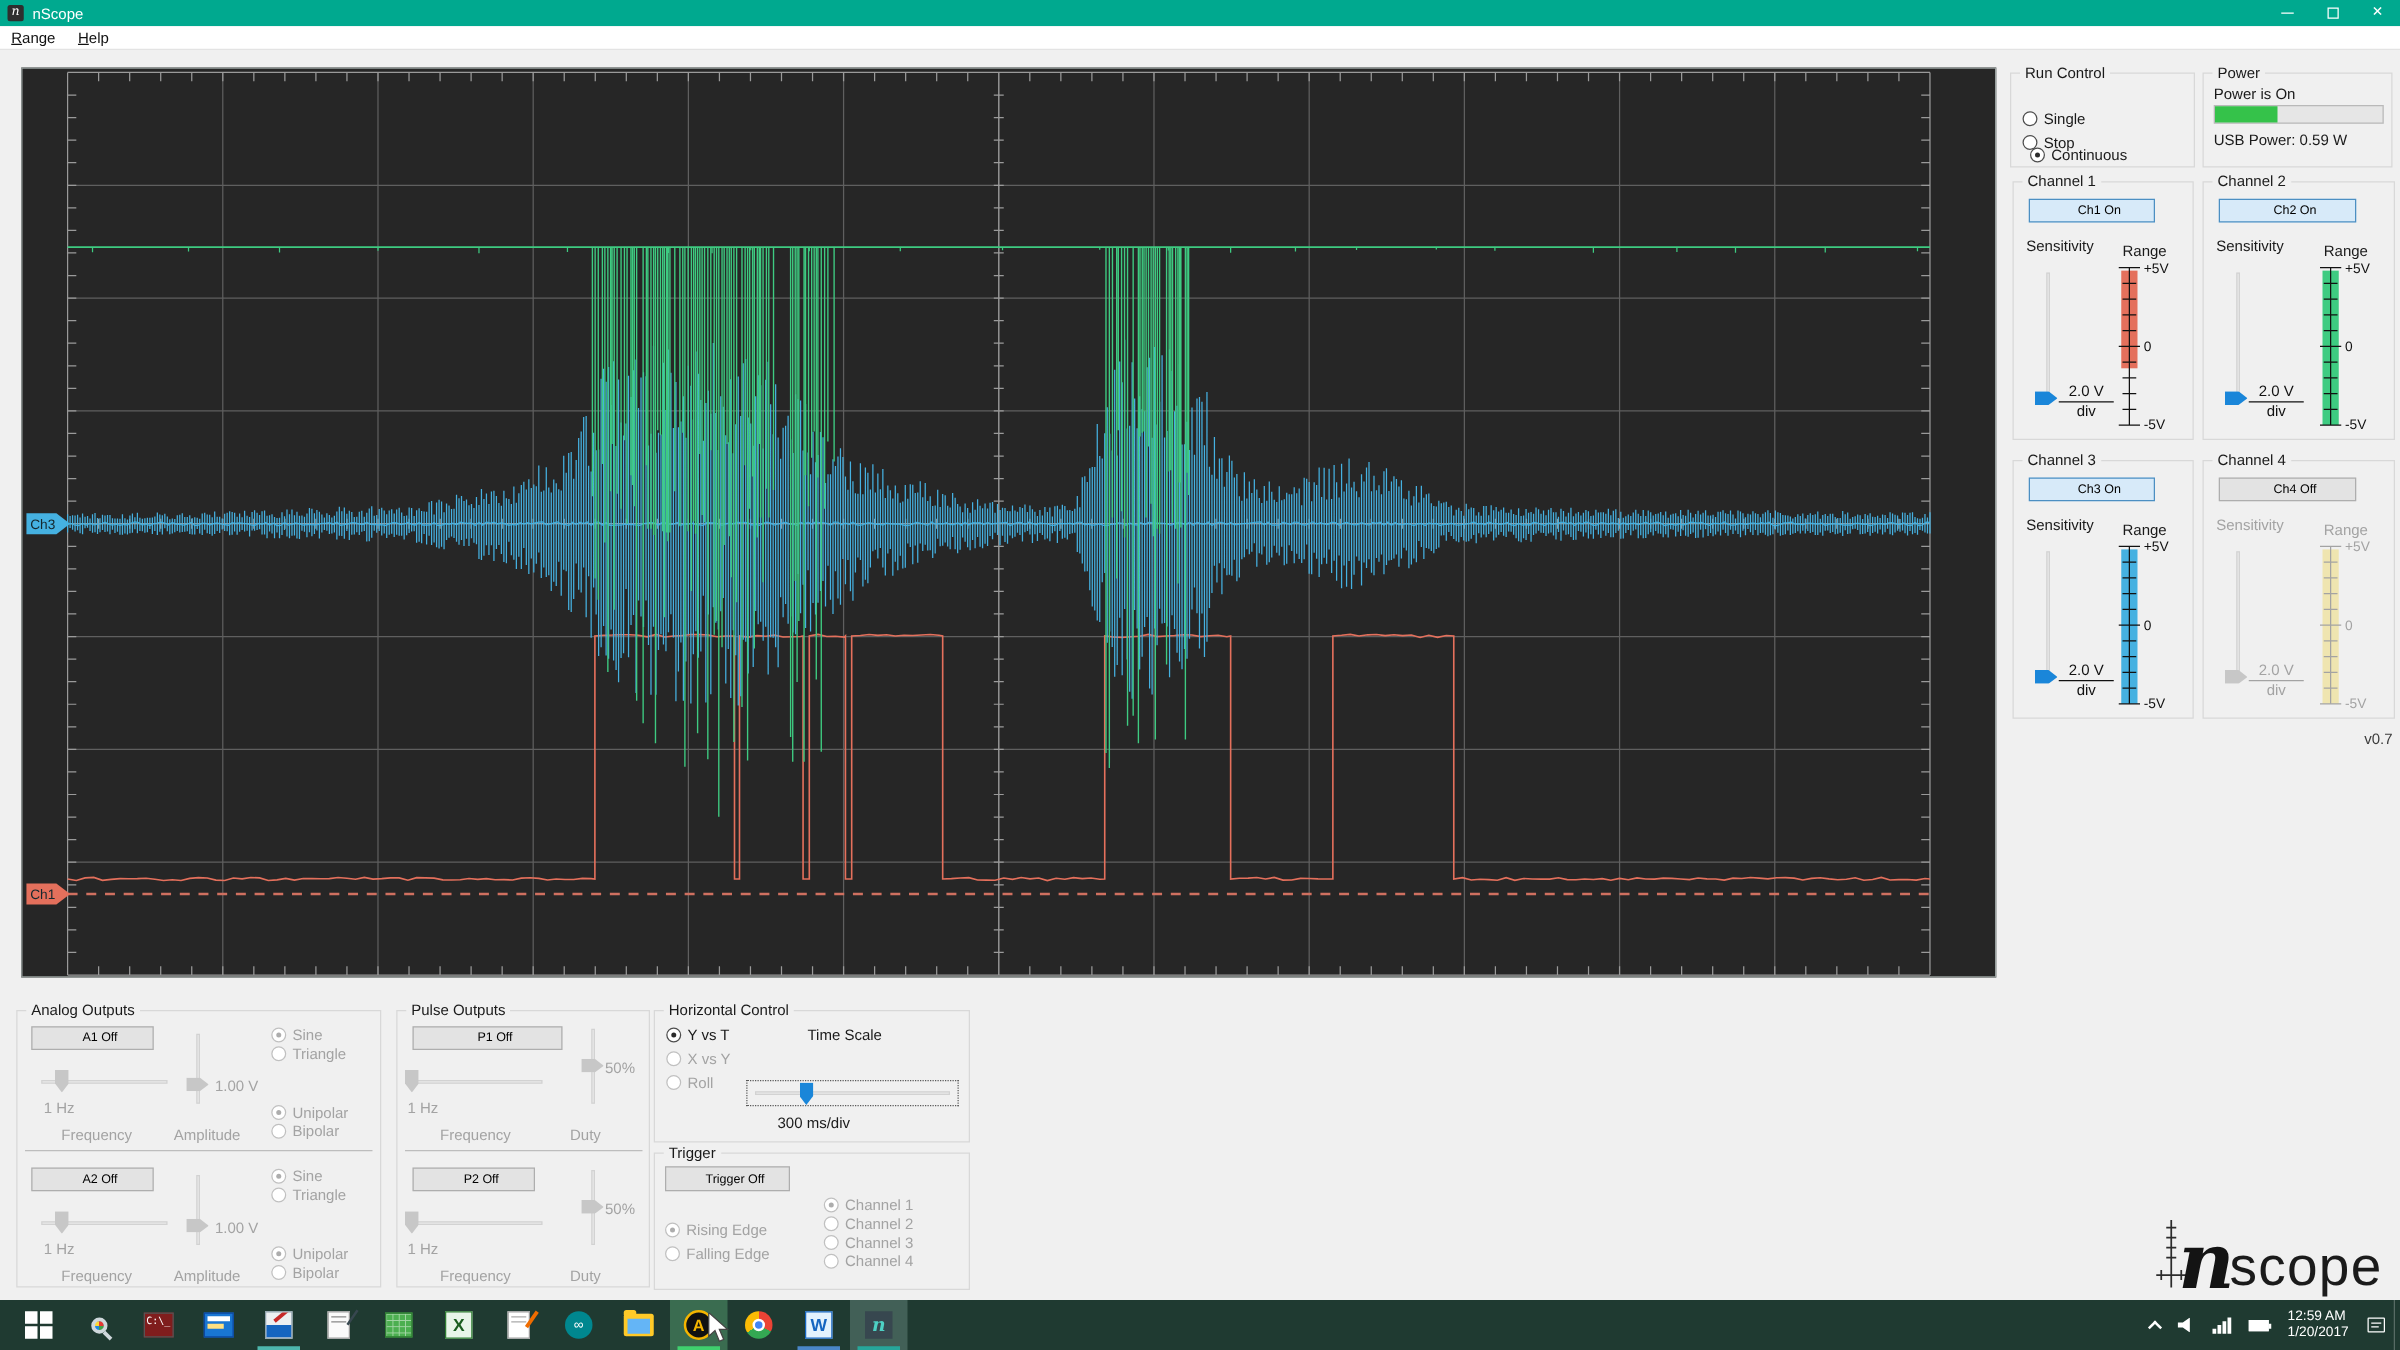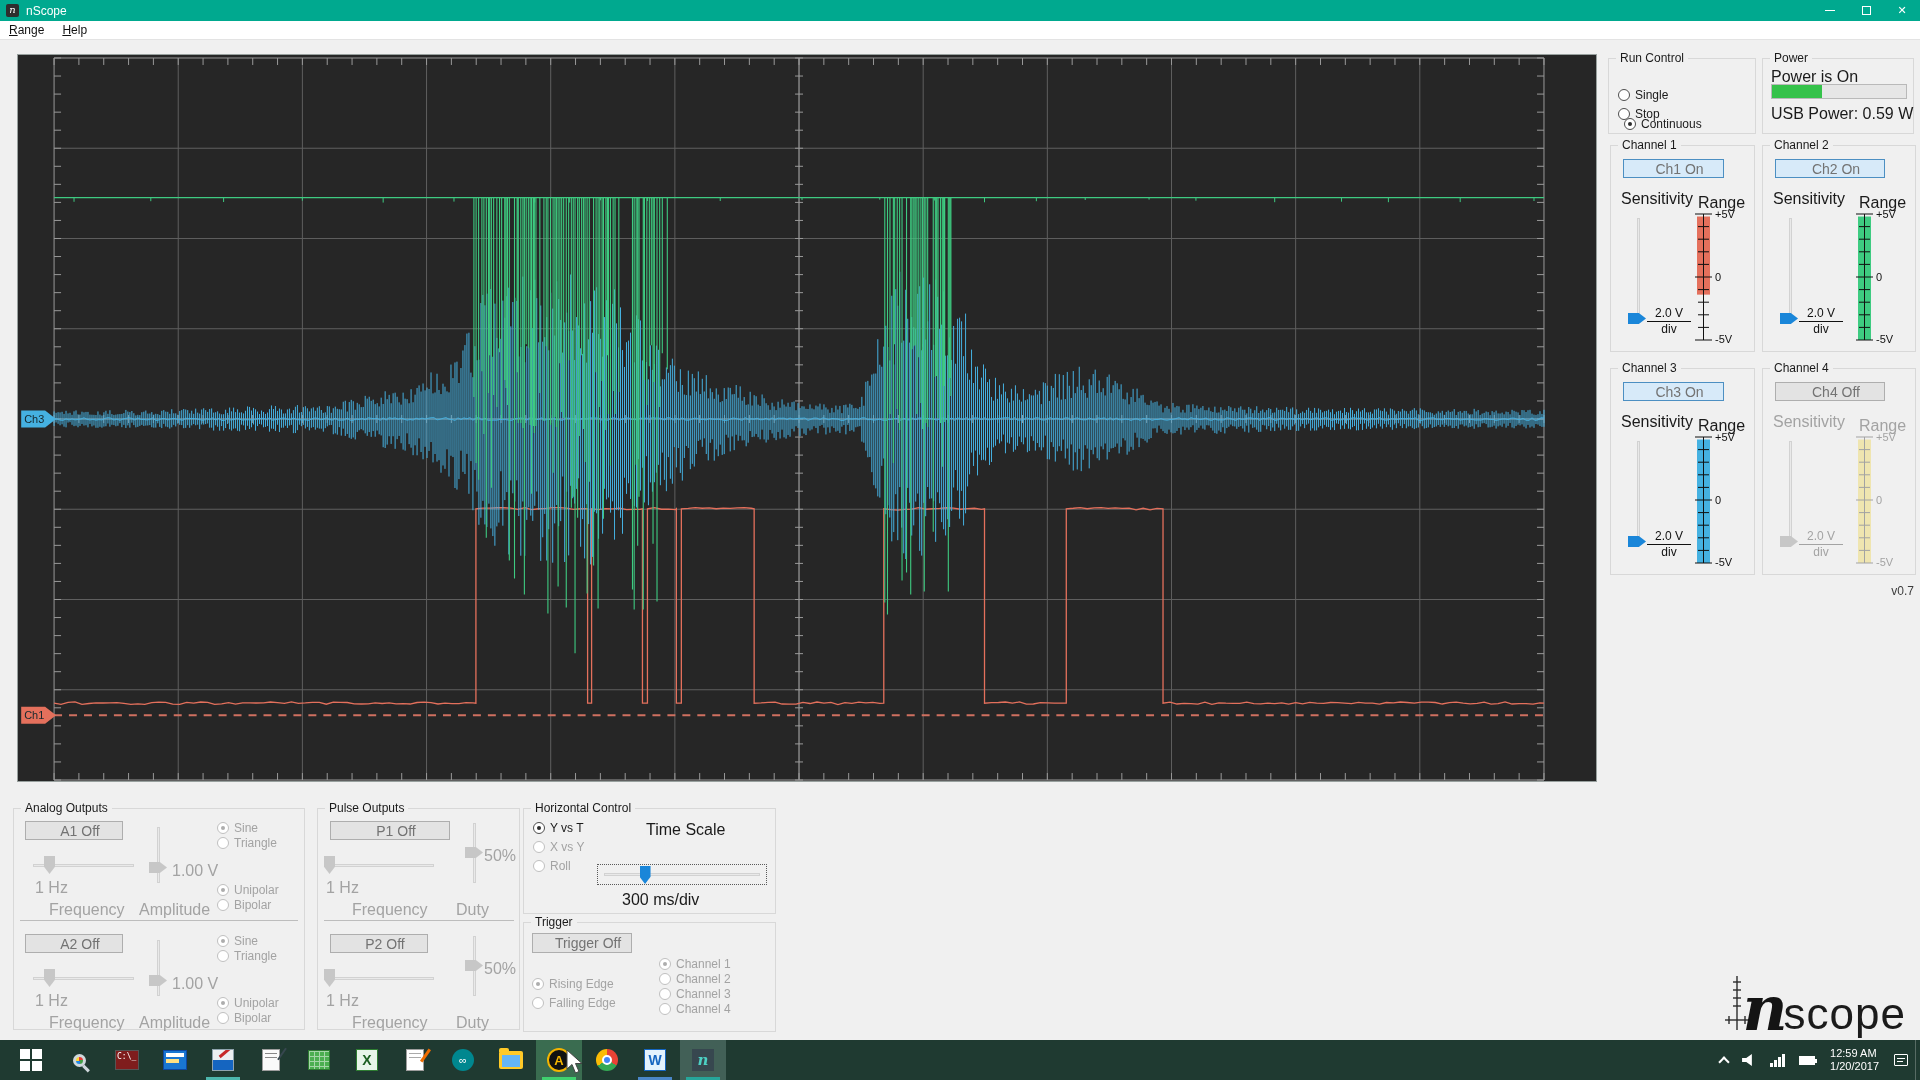--- a/index.html
+++ b/index.html
@@ -21,23 +21,23 @@
   .menubar { position:absolute; left:0; top:21px; width:1920px; height:19px; background:#ffffff; border-bottom:1px solid #e3e3e3; }
   .menu-item { display:block; float:left; padding:2px 9px 0 9px; font-size:12px; color:#111; }
   .menu-item::first-letter { text-decoration:underline; }
 
   
   #scope-wrap { position:absolute; left:17px; top:54px; width:1580px; height:728px; background:#262626; border:1px solid #98a09e; }
 
   
   .groupbox { position:absolute; border:1px solid #d8d8d8; background:#f0f0f0; }
   .grouplabel { position:absolute; top:-8px; left:7px; background:#f0f0f0; padding:0 4px; font-size:12px; color:#1a1a1a; white-space:nowrap; }
-  .lbl { position:absolute; font-size:16px; color:#1a1a1a; white-space:nowrap; }
+  .lbl { position:absolute; font-size:12px; color:#1a1a1a; white-space:nowrap; }
   .distext { color:#a3a3a3 !important; }
-  .btn { position:absolute; background:#e3e3e3; border:1px solid #aeaeae; font-size:14px; display:flex; align-items:center; justify-content:center; color:#737373;padding-left:12px; }
+  .btn { position:absolute; background:#e3e3e3; border:1px solid #aeaeae; font-size:10px; display:flex; align-items:center; justify-content:center; color:#000000;padding-left:12px; }
   .btn.on { background:#d7eaf9; border-color:#4c8fc2; }
   .radio-row { position:absolute; display:flex; align-items:center; gap:5px; font-size:12px; white-space:nowrap; }
   .radio { width:12px; height:12px; border-radius:50%; border:1px solid #4e4e4e; background:#fff; position:relative; flex:0 0 auto; }
   .radio.sel::after { content:""; position:absolute; left:3px; top:3px; right:3px; bottom:3px; border-radius:50%; background:#2b2b2b; }
   .radio.dis { border-color:#c0c0c0; }
   .radio.dis.sel::after { background:#adadad; }
   .hgroove { position:absolute; height:3px; background:#e9e9e9; border:1px solid #d2d2d2; }
   .vgroove { position:absolute; width:3px; background:#e9e9e9; border:1px solid #d2d2d2; }
   .thumb-down { position:absolute; width:11px; height:18px; background:#c7c7c7; clip-path:polygon(0 0,100% 0,100% 60%,50% 100%,0 60%); }
   .thumb-right { position:absolute; width:18px; height:11px; background:#c7c7c7; clip-path:polygon(0 0,60% 0,100% 50%,60% 100%,0 100%); }

